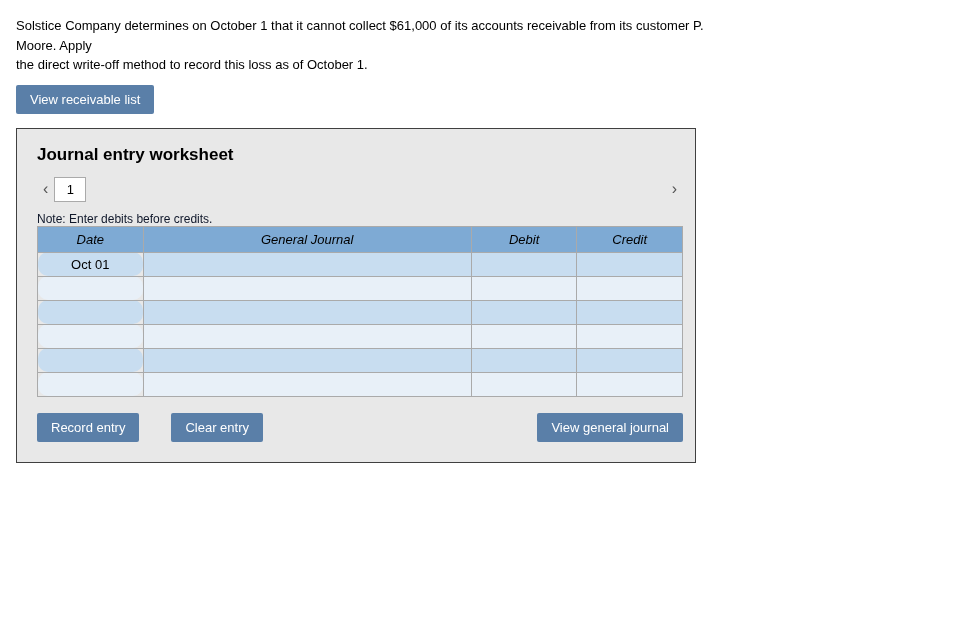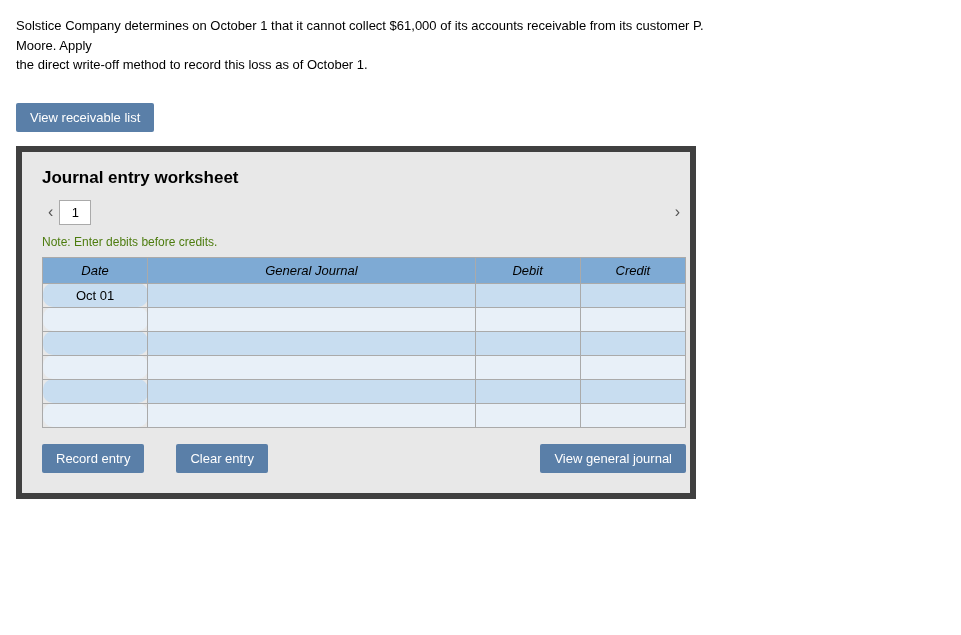--- a/index.html
+++ b/index.html
@@ -12,41 +12,41 @@
       font-size: 13px;
       background: #fff;
       color: #000;
       padding: 16px;
       width: 961px;
       min-height: 635px;
     }
     .description {
       font-size: 13px;
       line-height: 1.5;
-      margin-bottom: 28px;
+      margin-bottom: 10px;
       max-width: 720px;
     }
     .btn {
       display: inline-block;
       padding: 7px 14px;
       border: none;
       cursor: pointer;
       font-size: 13px;
       border-radius: 2px;
       color: #fff;
       background-color: #5a7fa8;
     }
     .view-transaction-btn {
       background-color: #5a7fa8;
       margin-bottom: 14px;
     }
     .worksheet-container {
       background: #e8e8e8;
-      border: 6px solid #404040;
-      padding: 16px 4px 20px 20px;
+      border: 1px solid #404040;
+      padding: 16px 12px 20px 20px;
       max-width: 680px;
     }
     .worksheet-title {
       font-size: 17px;
       font-weight: bold;
       margin-bottom: 12px;
     }
     .tab-nav {
       display: flex;
       align-items: center;
@@ -73,23 +73,22 @@
     }
     .instruction-box {
       background: #fff;
       border: 1px solid #ccc;
       padding: 14px 12px 24px 12px;
       margin-bottom: 8px;
       font-size: 13px;
       min-height: 70px;
     }
     .note-text {
-      color: #4d7c0f;
+      color: #0f172a;
       font-size: 12px;
-      margin-bottom: 8px;
     }
     .journal-table {
       width: 100%;
       border-collapse: collapse;
       font-size: 13px;
     }
     .journal-table th {
       background-color: #7eaad4;
       border: 1px solid #aaa;
       padding: 5px 8px;

